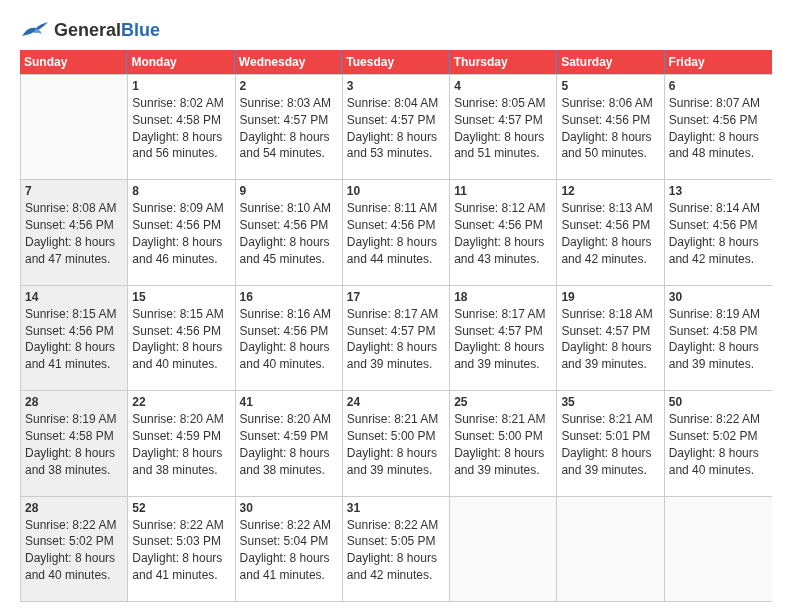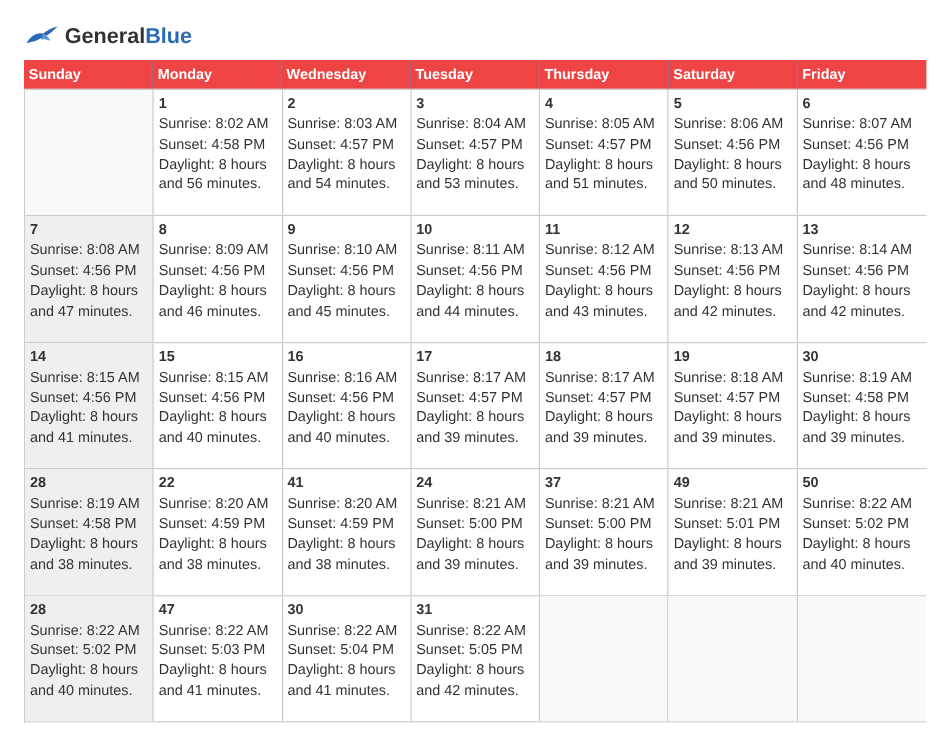--- a/index.html
+++ b/index.html
@@ -249,39 +249,39 @@
           </div>
           <div class="cal-cell">
             <span class="day-num">41</span>
             <div class="cell-info">Sunrise: 8:20 AM<br>Sunset: 4:59 PM<br>Daylight: 8 hours<br>and 38 minutes.</div>
           </div>
           <div class="cal-cell">
             <span class="day-num">24</span>
             <div class="cell-info">Sunrise: 8:21 AM<br>Sunset: 5:00 PM<br>Daylight: 8 hours<br>and 39 minutes.</div>
           </div>
           <div class="cal-cell">
-            <span class="day-num">37</span>
+            <span class="day-num">25</span>
             <div class="cell-info">Sunrise: 8:21 AM<br>Sunset: 5:00 PM<br>Daylight: 8 hours<br>and 39 minutes.</div>
           </div>
           <div class="cal-cell">
-            <span class="day-num">49</span>
+            <span class="day-num">35</span>
             <div class="cell-info">Sunrise: 8:21 AM<br>Sunset: 5:01 PM<br>Daylight: 8 hours<br>and 39 minutes.</div>
           </div>
           <div class="cal-cell">
             <span class="day-num">50</span>
             <div class="cell-info">Sunrise: 8:22 AM<br>Sunset: 5:02 PM<br>Daylight: 8 hours<br>and 40 minutes.</div>
           </div>
         </div>
         <div class="cal-row">
           <div class="cal-cell shaded">
             <span class="day-num">28</span>
             <div class="cell-info">Sunrise: 8:22 AM<br>Sunset: 5:02 PM<br>Daylight: 8 hours<br>and 40 minutes.</div>
           </div>
           <div class="cal-cell">
-            <span class="day-num">47</span>
+            <span class="day-num">52</span>
             <div class="cell-info">Sunrise: 8:22 AM<br>Sunset: 5:03 PM<br>Daylight: 8 hours<br>and 41 minutes.</div>
           </div>
           <div class="cal-cell">
             <span class="day-num">30</span>
             <div class="cell-info">Sunrise: 8:22 AM<br>Sunset: 5:04 PM<br>Daylight: 8 hours<br>and 41 minutes.</div>
           </div>
           <div class="cal-cell">
             <span class="day-num">31</span>
             <div class="cell-info">Sunrise: 8:22 AM<br>Sunset: 5:05 PM<br>Daylight: 8 hours<br>and 42 minutes.</div>
           </div>

